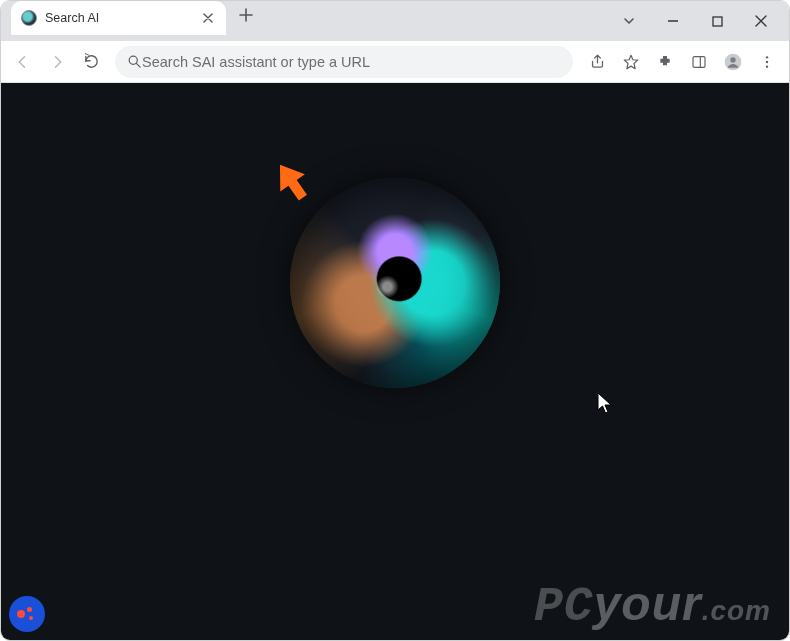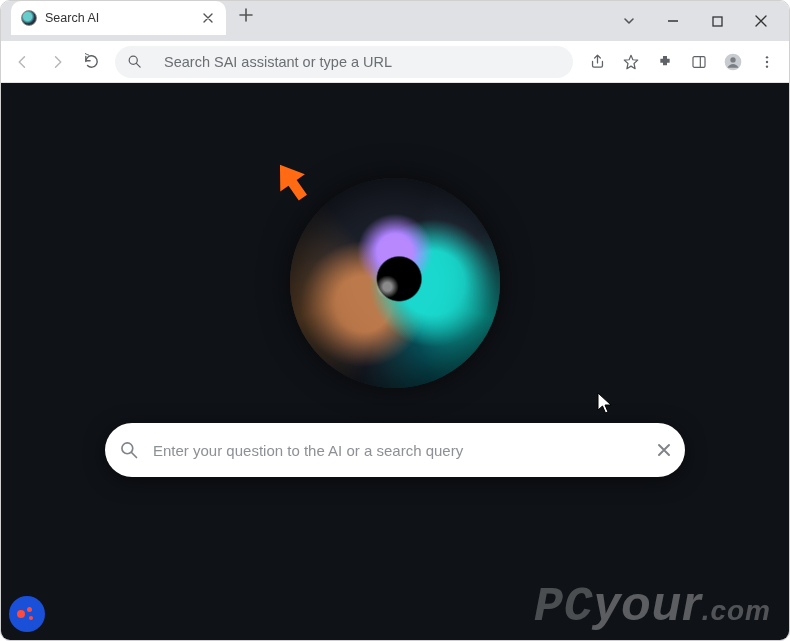--- a/index.html
+++ b/index.html
@@ -45,21 +45,21 @@
     height: 42px; background: #ffffff; display:flex; align-items:center; padding: 0 6px; gap: 2px;
     border-bottom: 1px solid #e3e3e3;
   }
   .tbtn {
     width: 32px; height: 32px; display:flex; align-items:center; justify-content:center;
     color:#5f6368; border-radius: 50%;
   }
   .tbtn.disabled { color:#b8b8b8; }
   .omnibox {
     flex: 1 1 auto; height: 32px; background:#f1f3f4; border-radius: 16px;
-    display:flex; align-items:center; padding: 0 12px; gap: 22px; margin: 0 6px;
+    display:flex; align-items:center; padding: 0 12px; gap: 0; margin: 0 6px;
   }
   .omnibox .search-ic { color:#5f6368; display:flex; }
   .omnibox input {
     border:none; outline:none; background:transparent; flex:1; font-size: 14.5px; color:#444;
   }
   .omnibox input::placeholder { color:#6b6f73; }
 
   
   .content {
     position: relative; width: 100%; height: calc(100% - 82px);
@@ -250,34 +250,20 @@
         </svg>
     </div>
   </div>
 
   <div class="content">
 
     <div class="swirl-wrap">
       <div class="swirl"></div>
     </div>
 
-    <div class="page-search">
-      <span class="ps-ic">
-        <svg width="20" height="20" viewBox="0 0 24 24">
-            <circle cx="10" cy="10" r="6.5" fill="none" stroke="currentColor" stroke-width="2"></circle>
-            <line x1="15" y1="15" x2="21" y2="21" stroke="currentColor" stroke-width="2" stroke-linecap="round"></line>
-          </svg>
-      </span>
-      <input type="text" placeholder="Enter your question to the AI or a search query" style="">
-      <span class="clear-ic">
-        <svg width="14" height="14" viewBox="0 0 14 14">
-            <path d="M2 2 L12 12 M12 2 L2 12" stroke="currentColor" stroke-width="2" stroke-linecap="round"></path>
-          </svg>
-      </span>
-    </div>
 
     <div class="annot-arrow">
       <svg width="46" height="46" viewBox="0 0 46 46">
         <g transform="rotate(-35 23 23)">
           <path d="M23 2 L38 24 L28 24 L28 42 L18 42 L18 24 L8 24 Z" fill="#ff6a13"></path>
         </g>
       </svg>
     </div>
 
     <div class="cursor">

